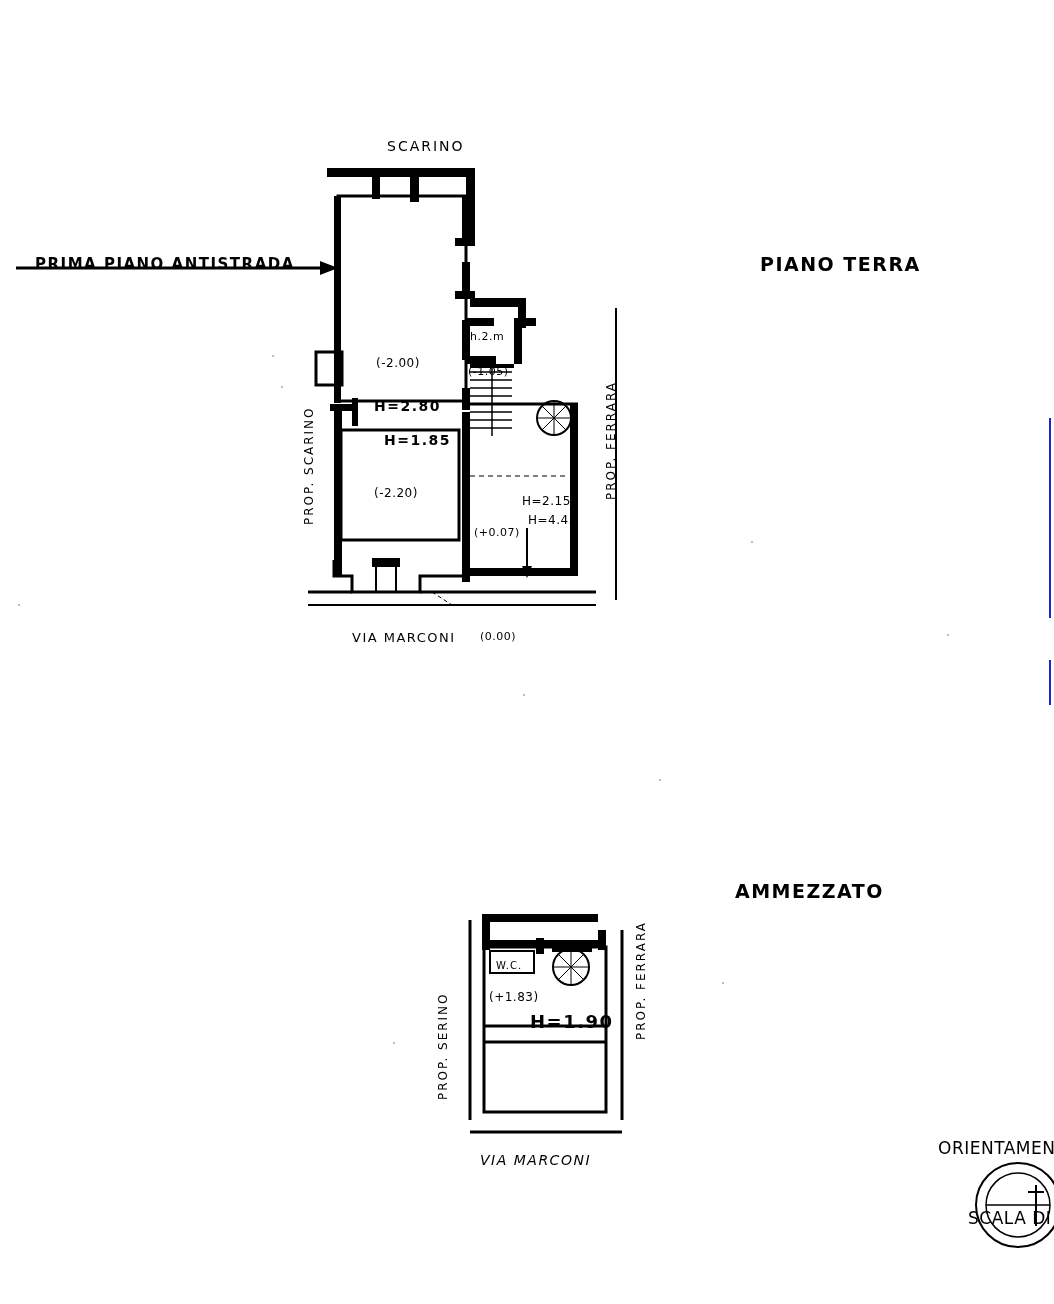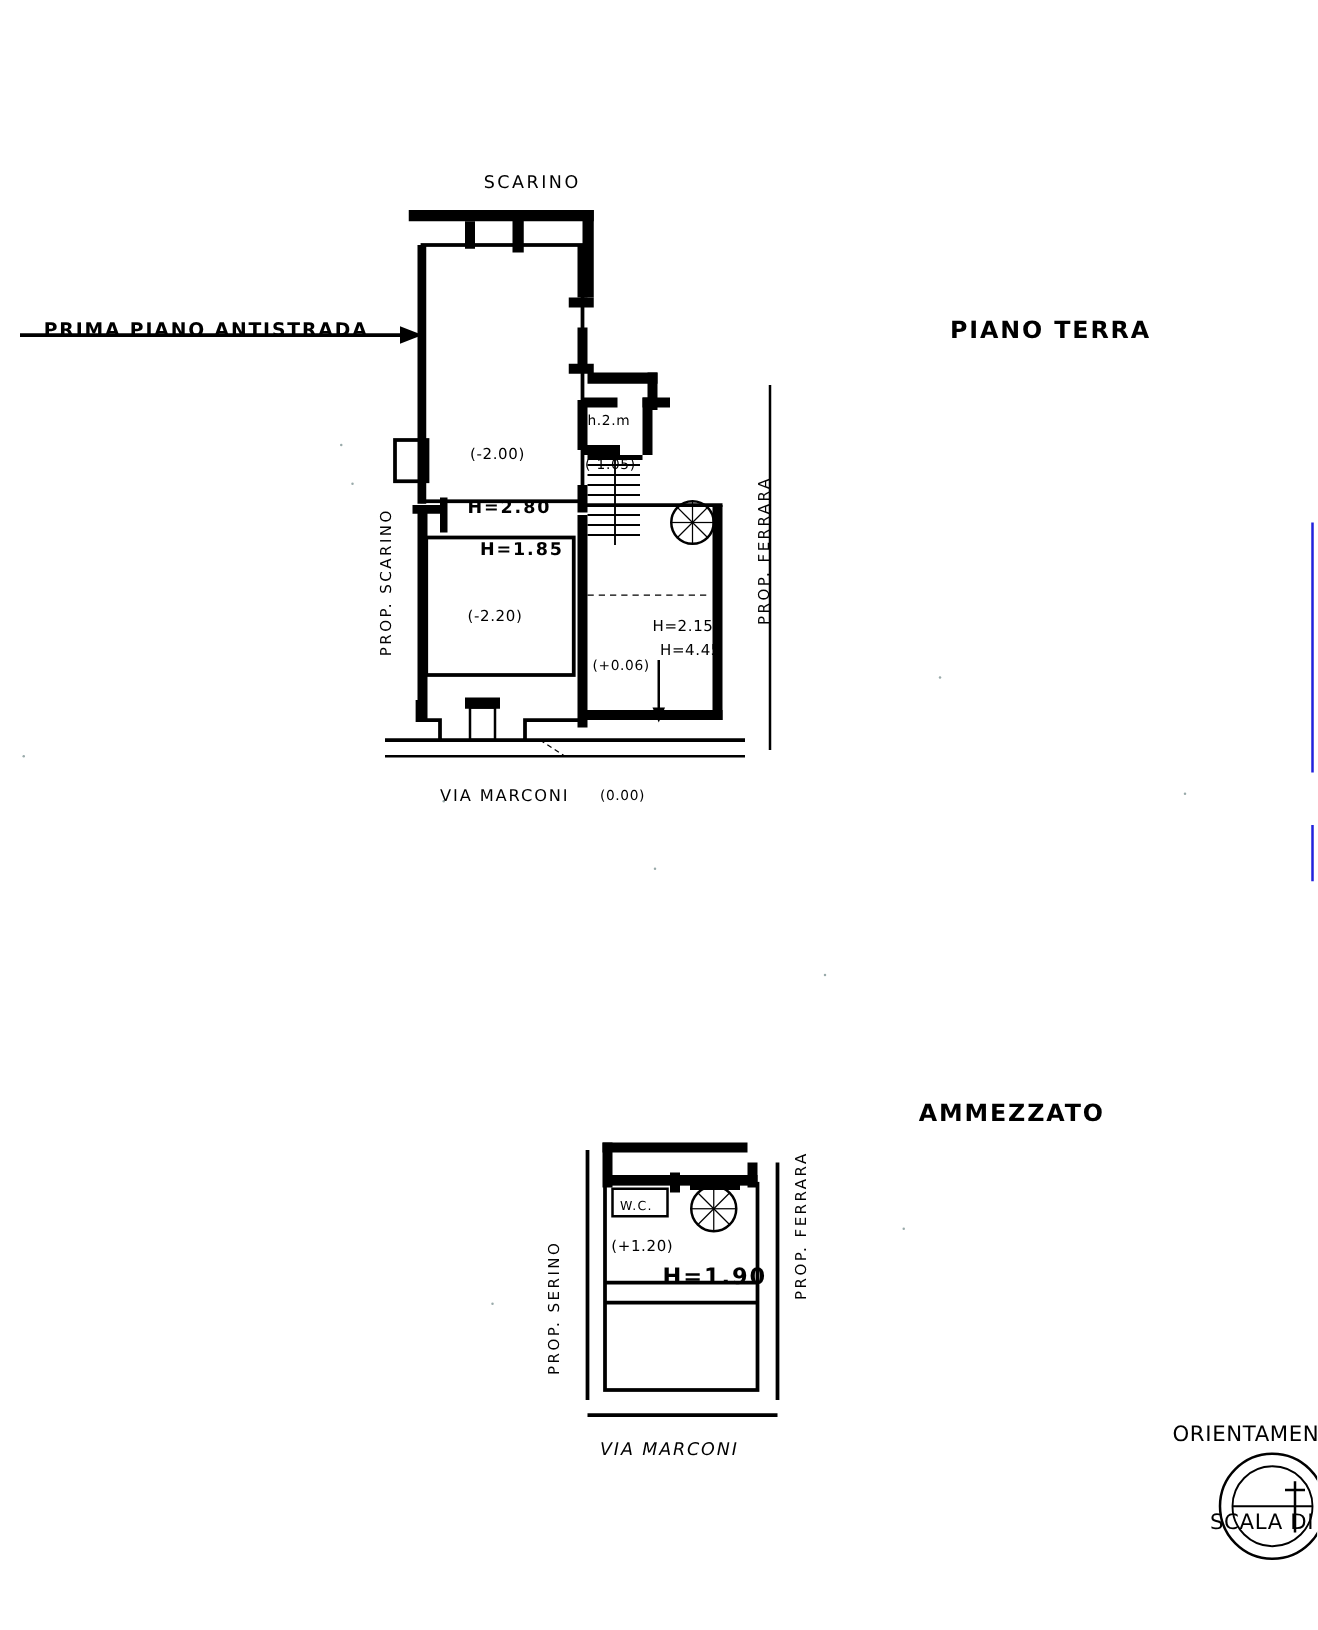--- a/index.html
+++ b/index.html
@@ -217,23 +217,23 @@
   <div class="lbl rot90" style="left:634px; top:1040px; font-size:12px; letter-spacing:2px;">PROP. FERRARA</div>
 
   <div class="lbl" style="left:376px; top:356px; font-size:12px;">(-2.00)</div>
   <div class="lbl" style="left:374px; top:486px; font-size:12px;">(-2.20)</div>
   <div class="lbl hand" style="left:374px; top:398px; font-size:14px;">H=2.80</div>
   <div class="lbl hand" style="left:384px; top:432px; font-size:14px;">H=1.85</div>
   <div class="lbl" style="left:470px; top:330px; font-size:11px;">h.2.m</div>
   <div class="lbl" style="left:468px; top:365px; font-size:11px;">(-1.05)</div>
   <div class="lbl" style="left:522px; top:478px; font-size:12px;margin-top:16px;">H=2.15</div>
   <div class="lbl" style="left:528px; top:513px; font-size:12px;">H=4.45</div>
-  <div class="lbl" style="left:474px; top:526px; font-size:11px;">(+0.06)</div>
+  <div class="lbl" style="left:474px; top:526px; font-size:11px;">(+0.07)</div>
   <div class="lbl" style="left:480px; top:588px; font-size:11px;margin-top:42px;">(0.00)</div>
 
   <div class="lbl" style="left:496px; top:960px; font-size:10px; letter-spacing:1px;text-align:center;">W.C.</div>
-  <div class="lbl" style="left:489px; top:990px; font-size:12px;">(+1.20)</div>
+  <div class="lbl" style="left:489px; top:990px; font-size:12px;">(+1.83)</div>
   <div class="lbl hand" style="left:530px; top:1011px; font-size:18px;">H=1.90</div>
 
   <div class="lbl" style="left:938px; top:1138px; font-size:17px;">ORIENTAMENTO</div>
   <div class="lbl" style="left:968px; top:1208px; font-size:17px;">SCALA DI</div>
 
 </div>
 
 </body></html>

